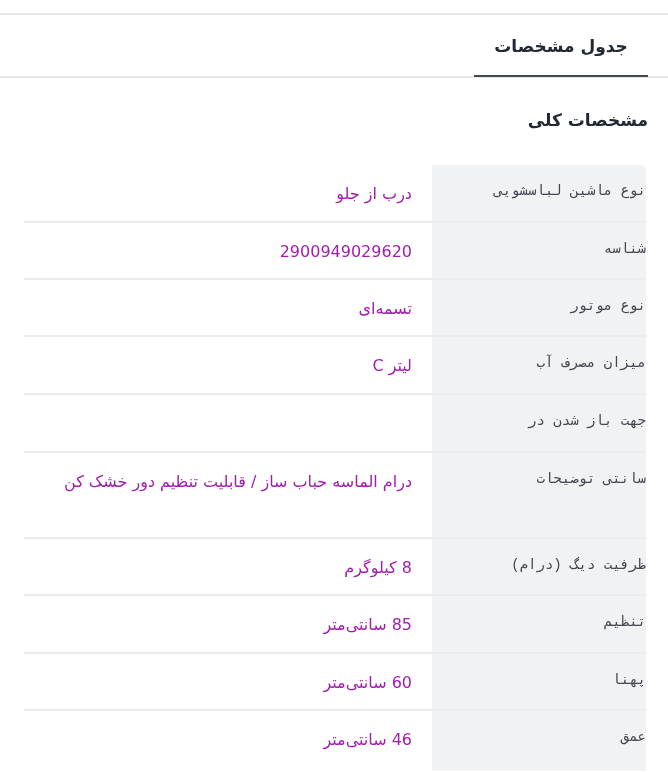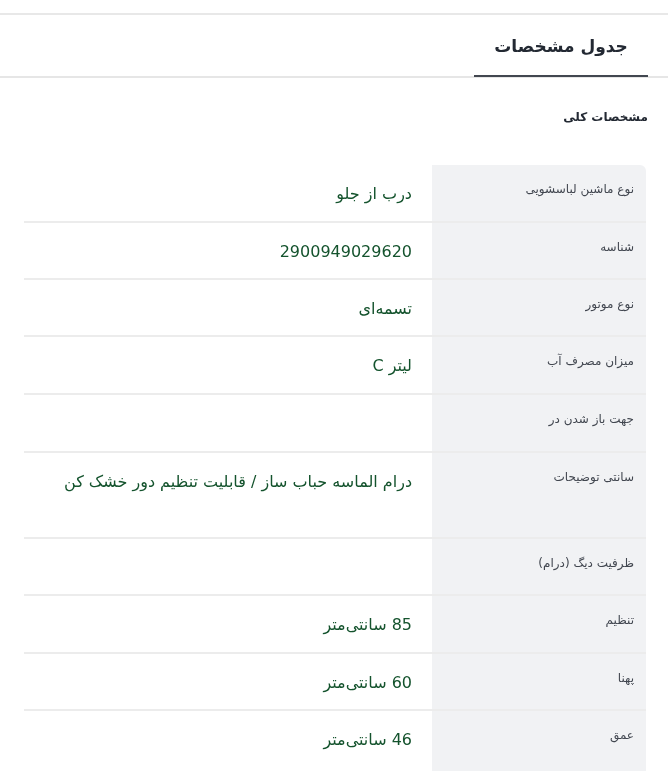--- a/index.html
+++ b/index.html
@@ -68,21 +68,21 @@
       bottom: 0;
       height: 2px;
       background: #424750;
       z-index: 2;
     }
     .section-title {
       position: absolute;
       right: 20px;
       top: 110px;
       direction: rtl;
-      font-size: 12px;
+      font-size: 17px;
       font-weight: bold;
       color: #232933;
     }
     .spec-table {
       position: absolute;
       left: 24px;
       right: 22px;
       top: 165px;
       direction: rtl;
     }
@@ -93,31 +93,32 @@
       box-sizing: border-box;
     }
     .spec-row:last-child {
       border-bottom: none;
     }
     .spec-label {
       width: 214px;
       flex: none;
       background: #f1f2f4;
       color: #424750;
-      font-size: 12px;
-      padding: 17px 12px 0 12px;
+      font-size: 14px;
+      padding: 17px 0 0 12px;
       box-sizing: border-box;
       text-align: right;
+      font-family: Liberation Mono, monospace;
     }
     .spec-row:first-child .spec-label {
       border-top-right-radius: 6px;
     }
     .spec-value {
       flex: 1;
-      color: #14532d;
+      color: #a21caf;
       font-size: 16px;
       padding: 14px 20px 12px 12px;
       box-sizing: border-box;
       text-align: right;
       line-height: 29px;
     }
   </style>
 </head>
 <body>
 
@@ -151,20 +152,21 @@
   </div>
   <div class="spec-row" style="height:58px;">
     <div class="spec-label">جهت باز شدن در</div>
   </div>
   <div class="spec-row" style="height:86px;">
     <div class="spec-label">سانتی توضیحات</div>
     <div class="spec-value">درام الماسه حباب ساز / قابلیت تنظیم دور خشک کن</div>
   </div>
   <div class="spec-row" style="height:57px;">
     <div class="spec-label">ظرفیت دیگ (درام)</div>
+    <div class="spec-value">8 کیلوگرم</div>
   </div>
   <div class="spec-row" style="height:58px;">
     <div class="spec-label">تنظیم</div>
     <div class="spec-value">85 سانتی‌متر</div>
   </div>
   <div class="spec-row" style="height:57px;">
     <div class="spec-label">پهنا</div>
     <div class="spec-value">60 سانتی‌متر</div>
   </div>
   <div class="spec-row" style="height:60px;">

